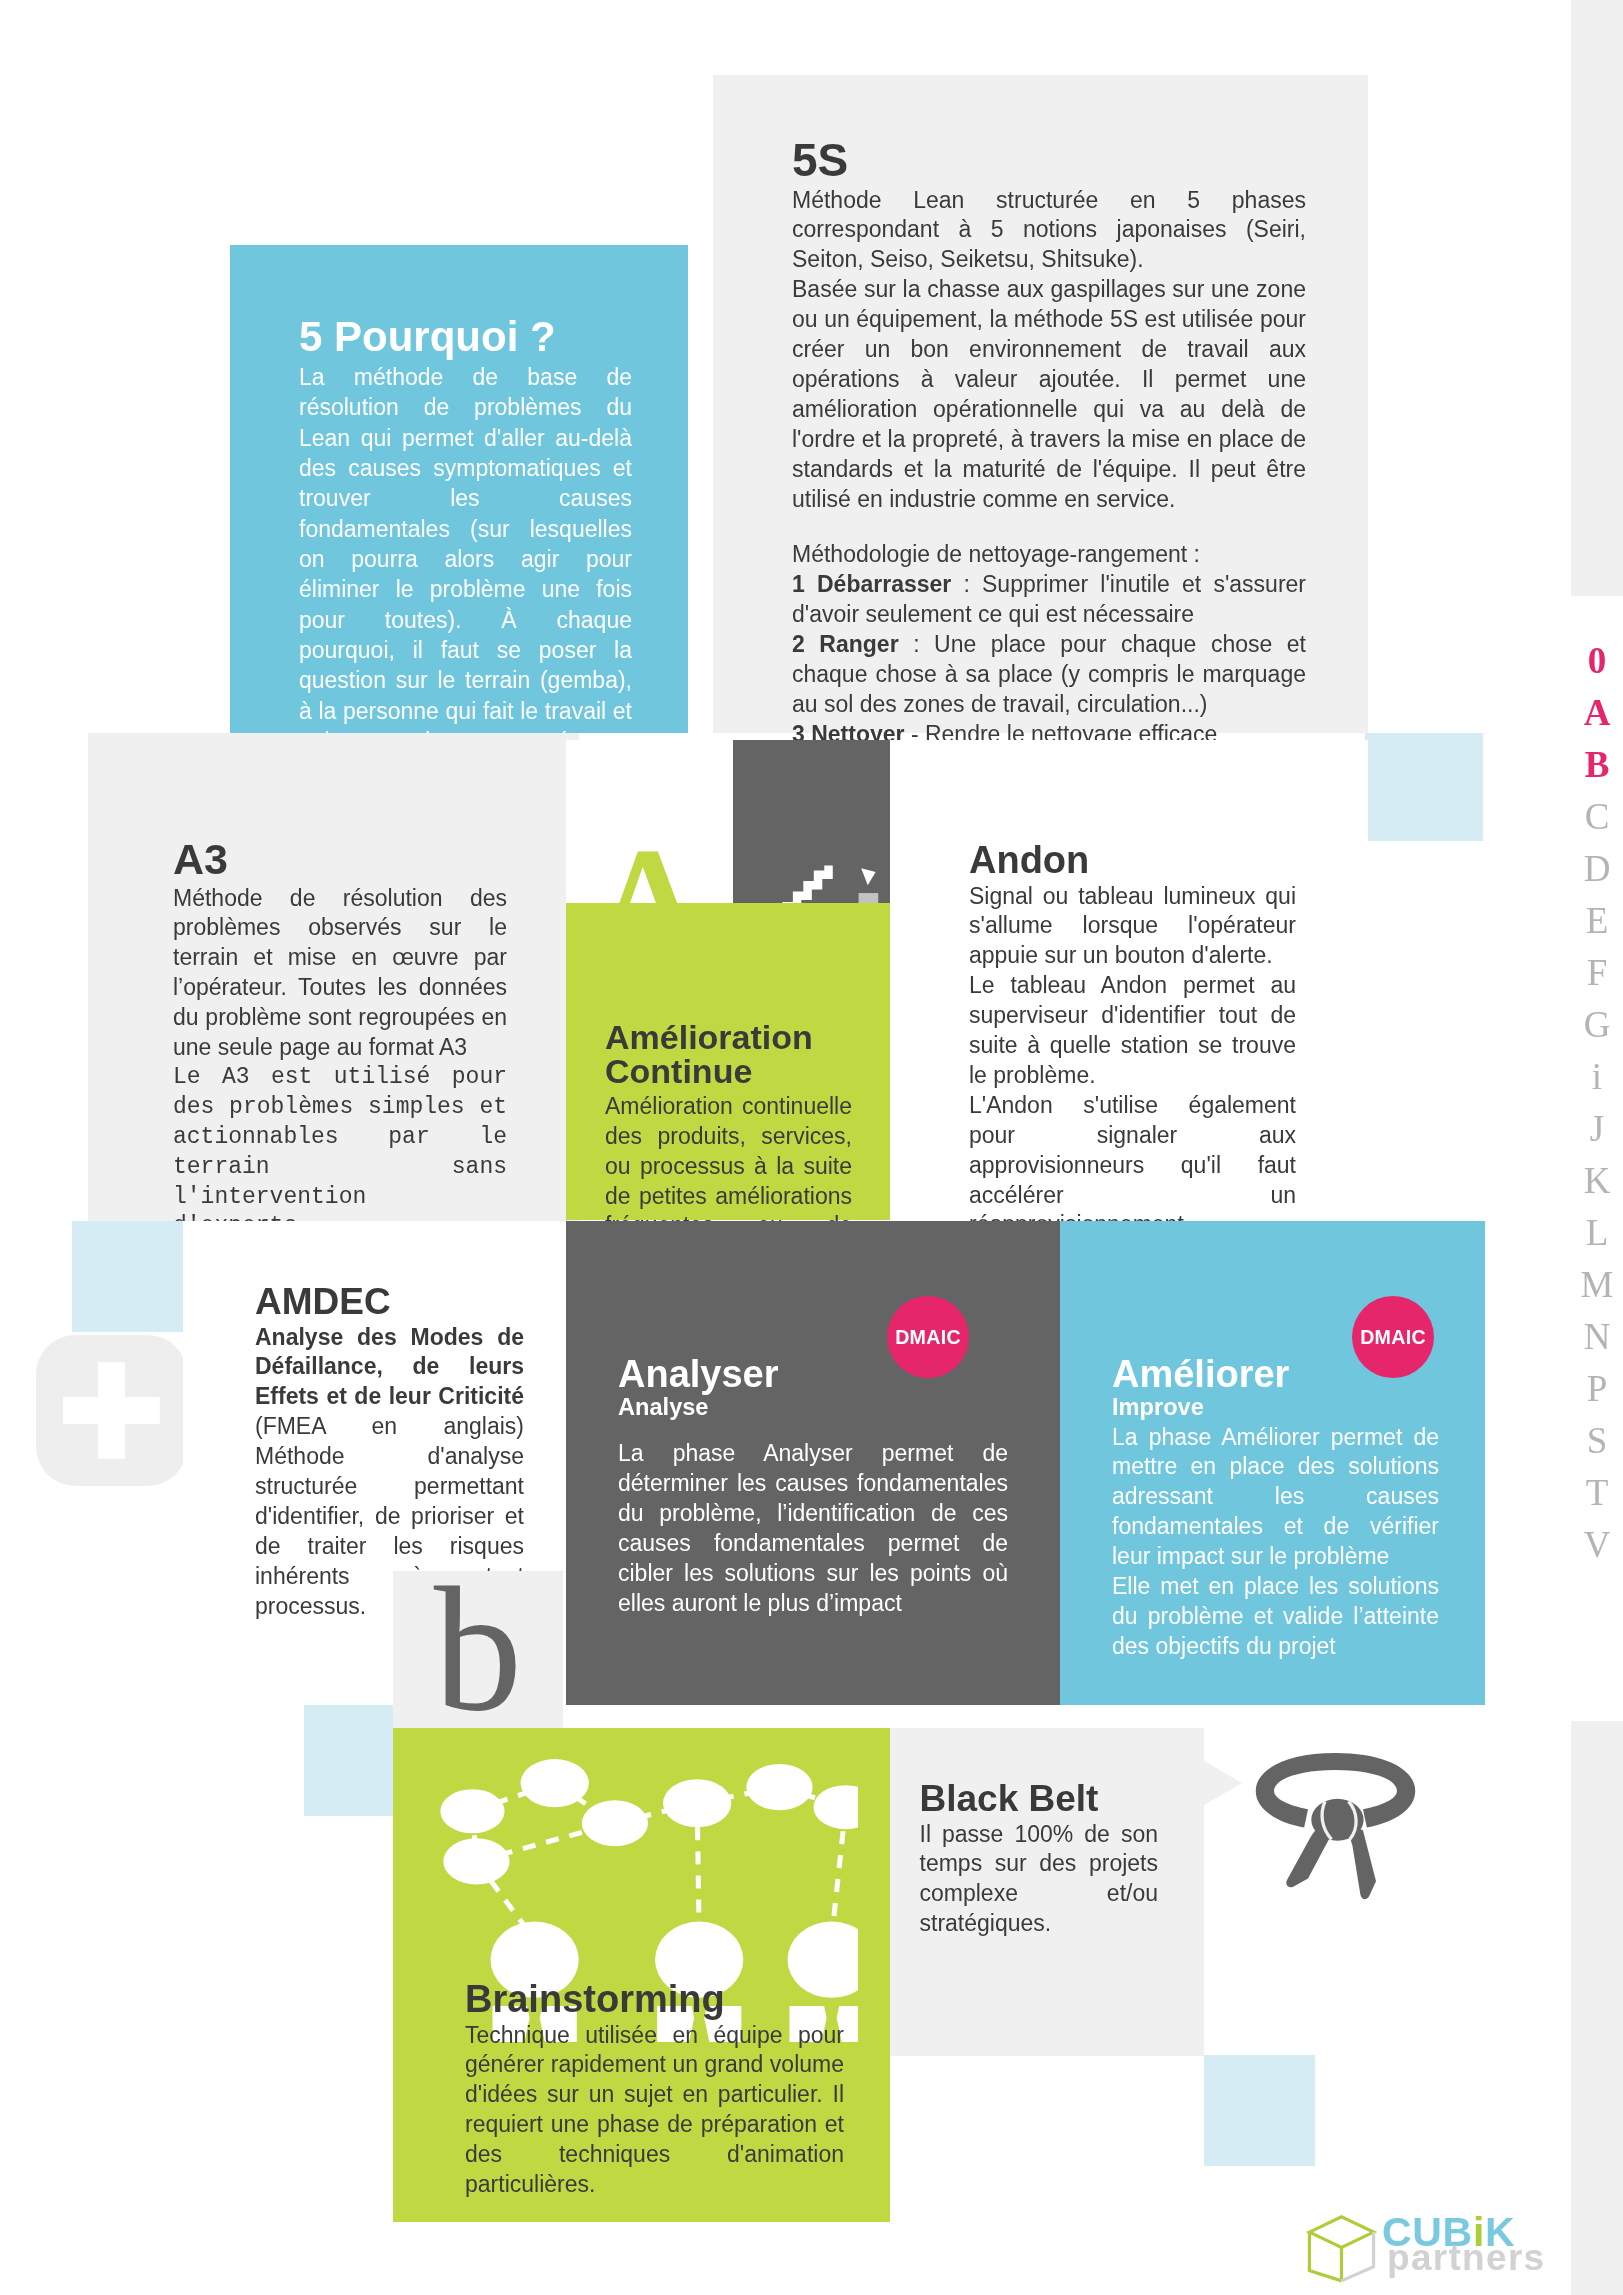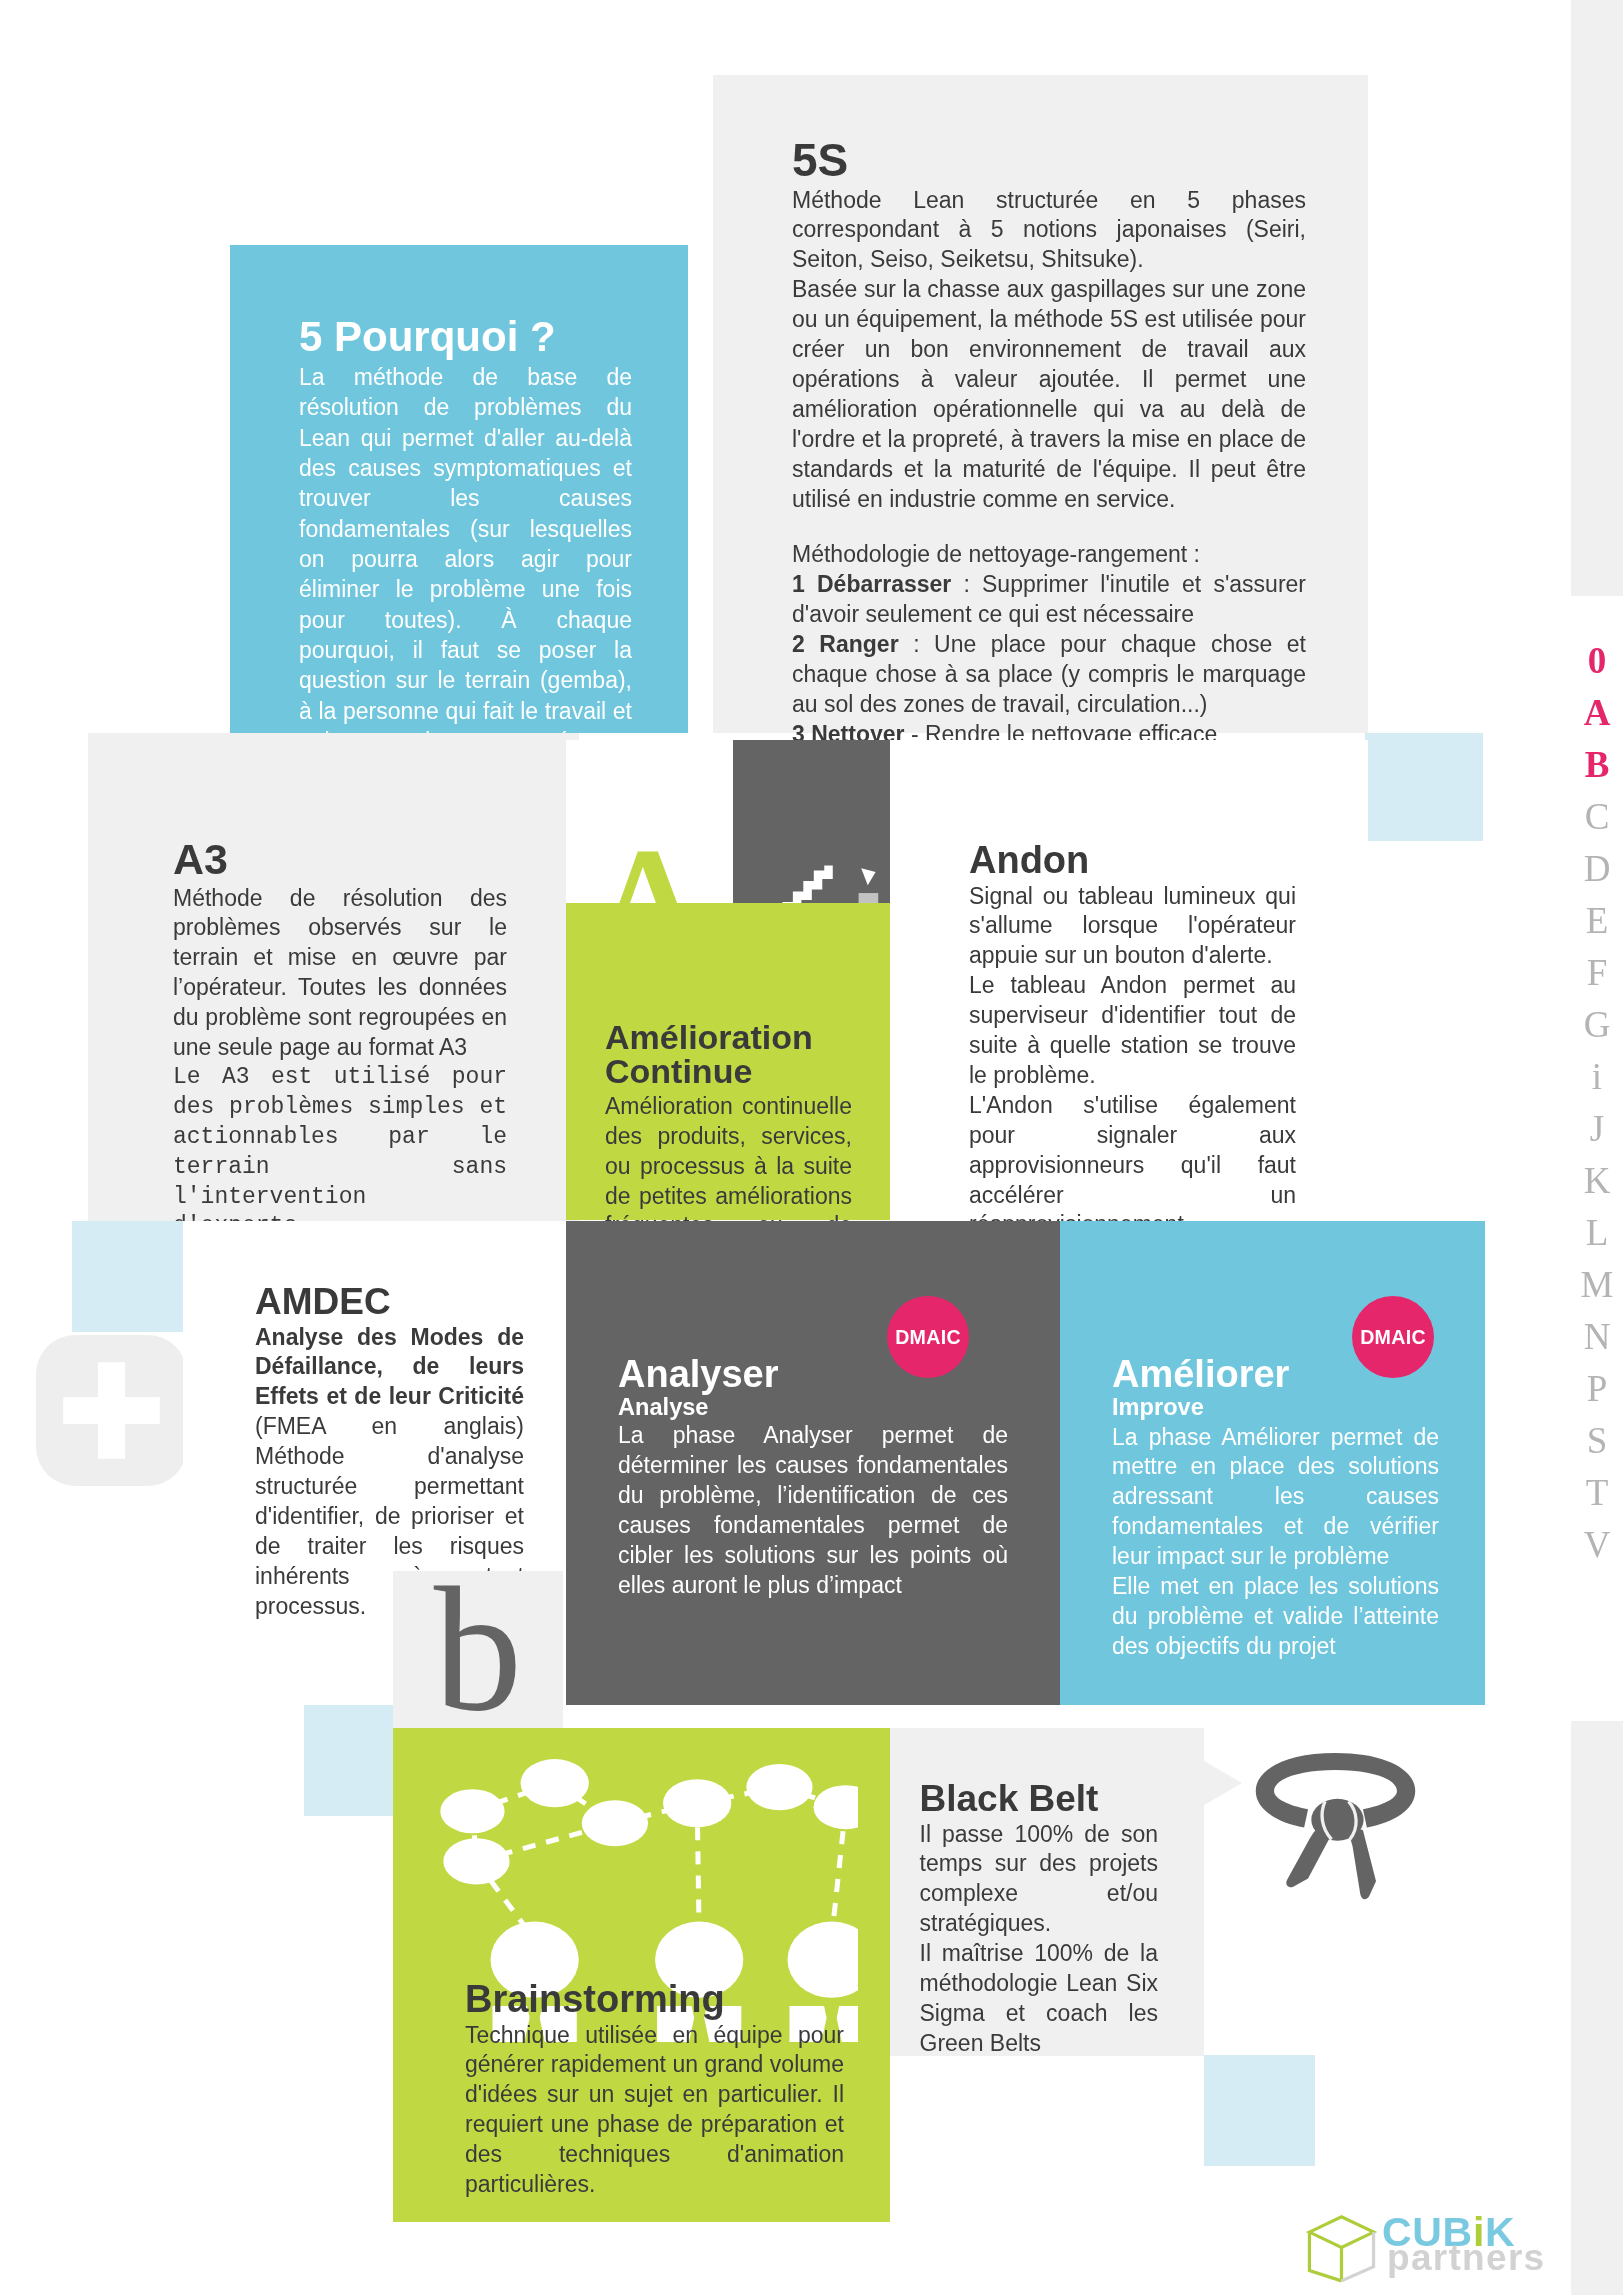--- a/index.html
+++ b/index.html
@@ -182,21 +182,21 @@
       <h2 class="title txt-dark" style="font-size:37px; margin-bottom:2.6px;">AMDEC</h2>
       <p class="body txt-dark" style="font-size:23px; line-height:1.30;">
         <b>Analyse des Modes de Défaillance, de leurs Effets et de leur Criticité</b><span> (FMEA en anglais) Méthode d'analyse structurée permettant d'identifier, de prioriser et de traiter les risques inhérents à tout processus.</span>
       </p>
     </div>
   </div>
 
   <div class="panel dark" style="left:566px; top:1221px; width:494px; height:484px;">
     <div style="padding:134px 52px 0 52px;">
       <h2 class="title txt-white" style="font-size:38px; margin-bottom:1.3px;">Analyser</h2>
-      <div class="txt-white" style="font-size:23.6px; font-weight:bold; margin-bottom:0;">Analyse</div>
+      <div class="txt-white" style="font-size:23.6px; font-weight:bold; margin-bottom:18px;">Analyse</div>
       <p class="body txt-white" style="font-size:23px; line-height:1.30;">La phase Analyser permet de déterminer les causes fondamentales du problème, l’identification de ces causes fondamentales permet de cibler les solutions sur les points où elles auront le plus d’impact</p>
     </div>
   </div>
   <div class="dmaic" style="left:887px; top:1296px; width:82px; height:82px; font-size:19.6px;">
     <span>DMAIC</span>
   </div>
 
   <div class="panel blue" style="left:1060px; top:1221px; width:425px; height:484px;">
     <div style="padding:134px 46px 0 52px;">
       <h2 class="title txt-white" style="font-size:38px; margin-bottom:1.3px;">Améliorer</h2>
@@ -263,21 +263,20 @@
     <div style="position:absolute; left:0; top:252px; padding:0 46px 0 72px;">
       <h2 class="title txt-dark" style="font-size:38px; margin-bottom:2.6px;">Brainstorming</h2>
       <p class="body txt-dark" style="font-size:23px; line-height:1.30;">Technique utilisée en équipe pour générer rapidement un grand volume d'idées sur un sujet en particulier. Il requiert une phase de préparation et des techniques d'animation particulières.</p>
     </div>
   </div>
 
   <div class="panel light" style="left:890px; top:1728px; width:314px; height:328px;">
     <div style="padding:52px 46px 0 29.5px;">
       <h2 class="title txt-dark" style="font-size:37px; margin-bottom:2.6px;">Black Belt</h2>
       <p class="body txt-dark" style="font-size:23px; line-height:1.30;">Il passe 100% de son temps sur des projets complexe et/ou stratégiques.</p>
-      <p class="body txt-dark" style="font-size:23px; line-height:1.30;">Il maîtrise 100% de la méthodologie Lean Six Sigma et coach les Green Belts</p>
     </div>
   </div>
   <div class="tail-right" style="left:1204px; top:1761px; border-left:38px solid #f0f0f0;"></div>
 
   <div class="panel" style="left:1244px; top:1741px; width:183px; height:164px;">
     <svg viewBox="0 0 280 250" width="183" height="164">
       <g fill="#646464">
         <path d="M140 18 C62 18 18 44 18 76 C18 104 50 124 92 132 L98 104 C68 98 46 88 46 76
                  C46 58 84 44 140 44 C196 44 234 58 234 76 C234 88 212 98 182 104 L188 132
                  C230 124 262 104 262 76 C262 44 218 18 140 18 Z"></path>

